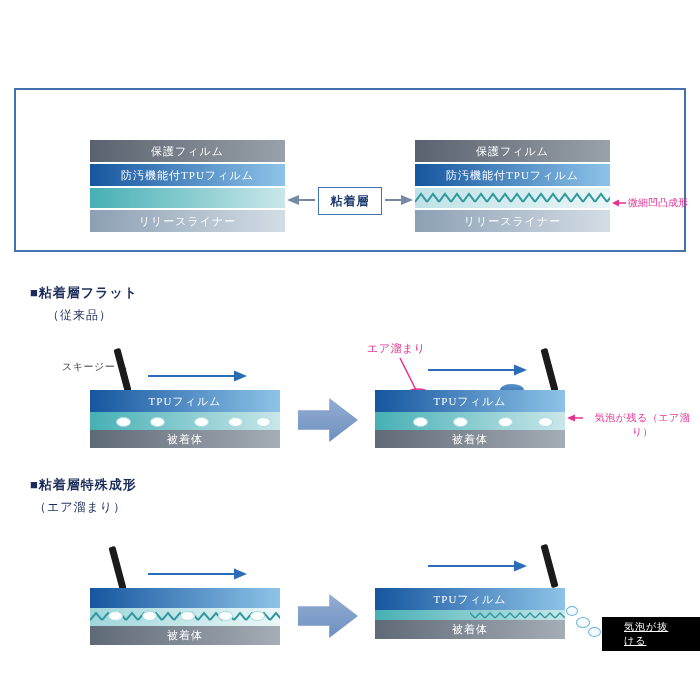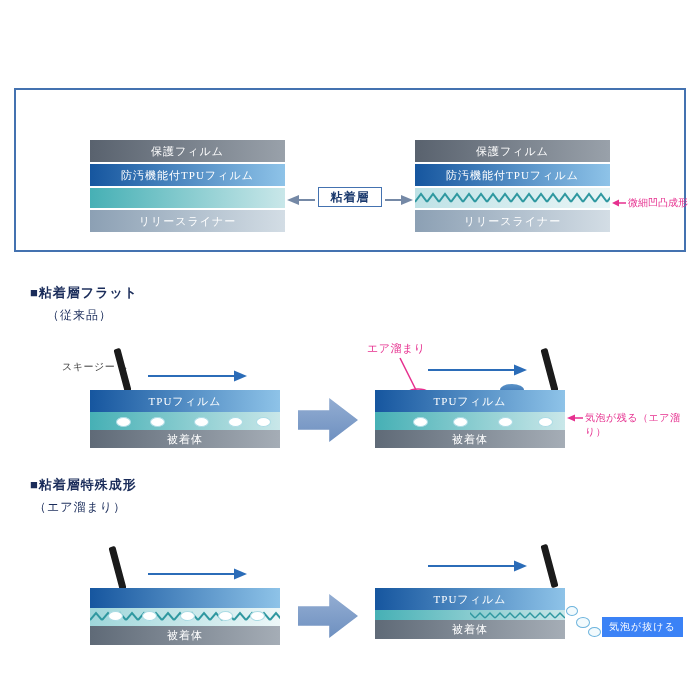--- a/index.html
+++ b/index.html
@@ -25,38 +25,38 @@
          color:#fff;font-size:11px;letter-spacing:1px;font-family:Liberation Serif, serif;}
   .g-protect{background:linear-gradient(90deg,#59626e,#99a1aa);}
   .g-tpu{background:linear-gradient(90deg,#16569f,#8ec3e8);}
   .g-adh{background:linear-gradient(90deg,#46b0b5,#c9e7e9);}
   .g-adh-tex{background:linear-gradient(90deg,#bfe2e6,#e9f5f6);}
   .g-liner{background:linear-gradient(90deg,#8ca0b4,#d3dde5);}
   .g-sub{background:linear-gradient(90deg,#5f6a77,#a5adb6);}
   .g-interface{background:linear-gradient(90deg,#9fd6da,#edf7f8);}
   .layer svg{position:absolute;left:0;top:0;}
 
-  #center-box{position:absolute;left:318px;top:187px;width:64px;height:20px;border:1.5px solid #4472b0;
+  #center-box{position:absolute;left:318px;top:187px;width:64px;height:28px;border:1.5px solid #4472b0;
               background:#fff;color:#1b3a6e;font-size:12px;font-weight:bold;
               display:flex;align-items:center;justify-content:center;letter-spacing:1px;box-sizing:border-box;}
 
   .heading{position:absolute;color:#1a2c5a;font-weight:bold;font-size:13px;letter-spacing:1px;}
   .subheading{position:absolute;color:#1a2c5a;font-size:12px;letter-spacing:1px;}
   .pink{color:#e6308f;}
-  .small-note{position:absolute;font-size:10px;letter-spacing:0.5px;}
+  .small-note{position:absolute;font-size:10px;letter-spacing:0.5px;text-align:center;}
 
   .squeegee{position:absolute;width:7px;height:44px;background:#1b1b1b;border-radius:2px;transform:rotate(-15deg);}
   .bubble{position:absolute;background:#fff;border:1px solid #aadbe4;border-radius:50%;}
   .escape-bubble{position:absolute;background:#f2fafd;border:1.5px solid #6db4dd;border-radius:50%;}
   .block-arrow{position:absolute;width:60px;height:44px;
                background:linear-gradient(180deg,#93add2,#6e90c0);
                clip-path:polygon(0 28%,52% 28%,52% 0,100% 50%,52% 100%,52% 72%,0 72%);}
   .bump{position:absolute;background:linear-gradient(180deg,#5b93c8,#2f6aad);border-radius:50%;}
-  #note-escape{position:absolute;left:602px;top:617px;background:#3b82f6;color:#fff;
-               font-size:10px;padding:3px 7px;letter-spacing:1px;}
+  #note-escape{position:absolute;left:602px;top:617px;background:#000000;color:#fff;
+               font-size:10px;padding:3px 22px;letter-spacing:1px;text-decoration:underline;}
   .annot-row{position:absolute;display:flex;align-items:center;gap:2px;}
 </style>
 </head>
 <body>
 
 <div id="canvas">
 
   <svg width="0" height="0" style="position:absolute">
     <defs>
       <pattern id="zzA" width="12" height="20" patternUnits="userSpaceOnUse">

